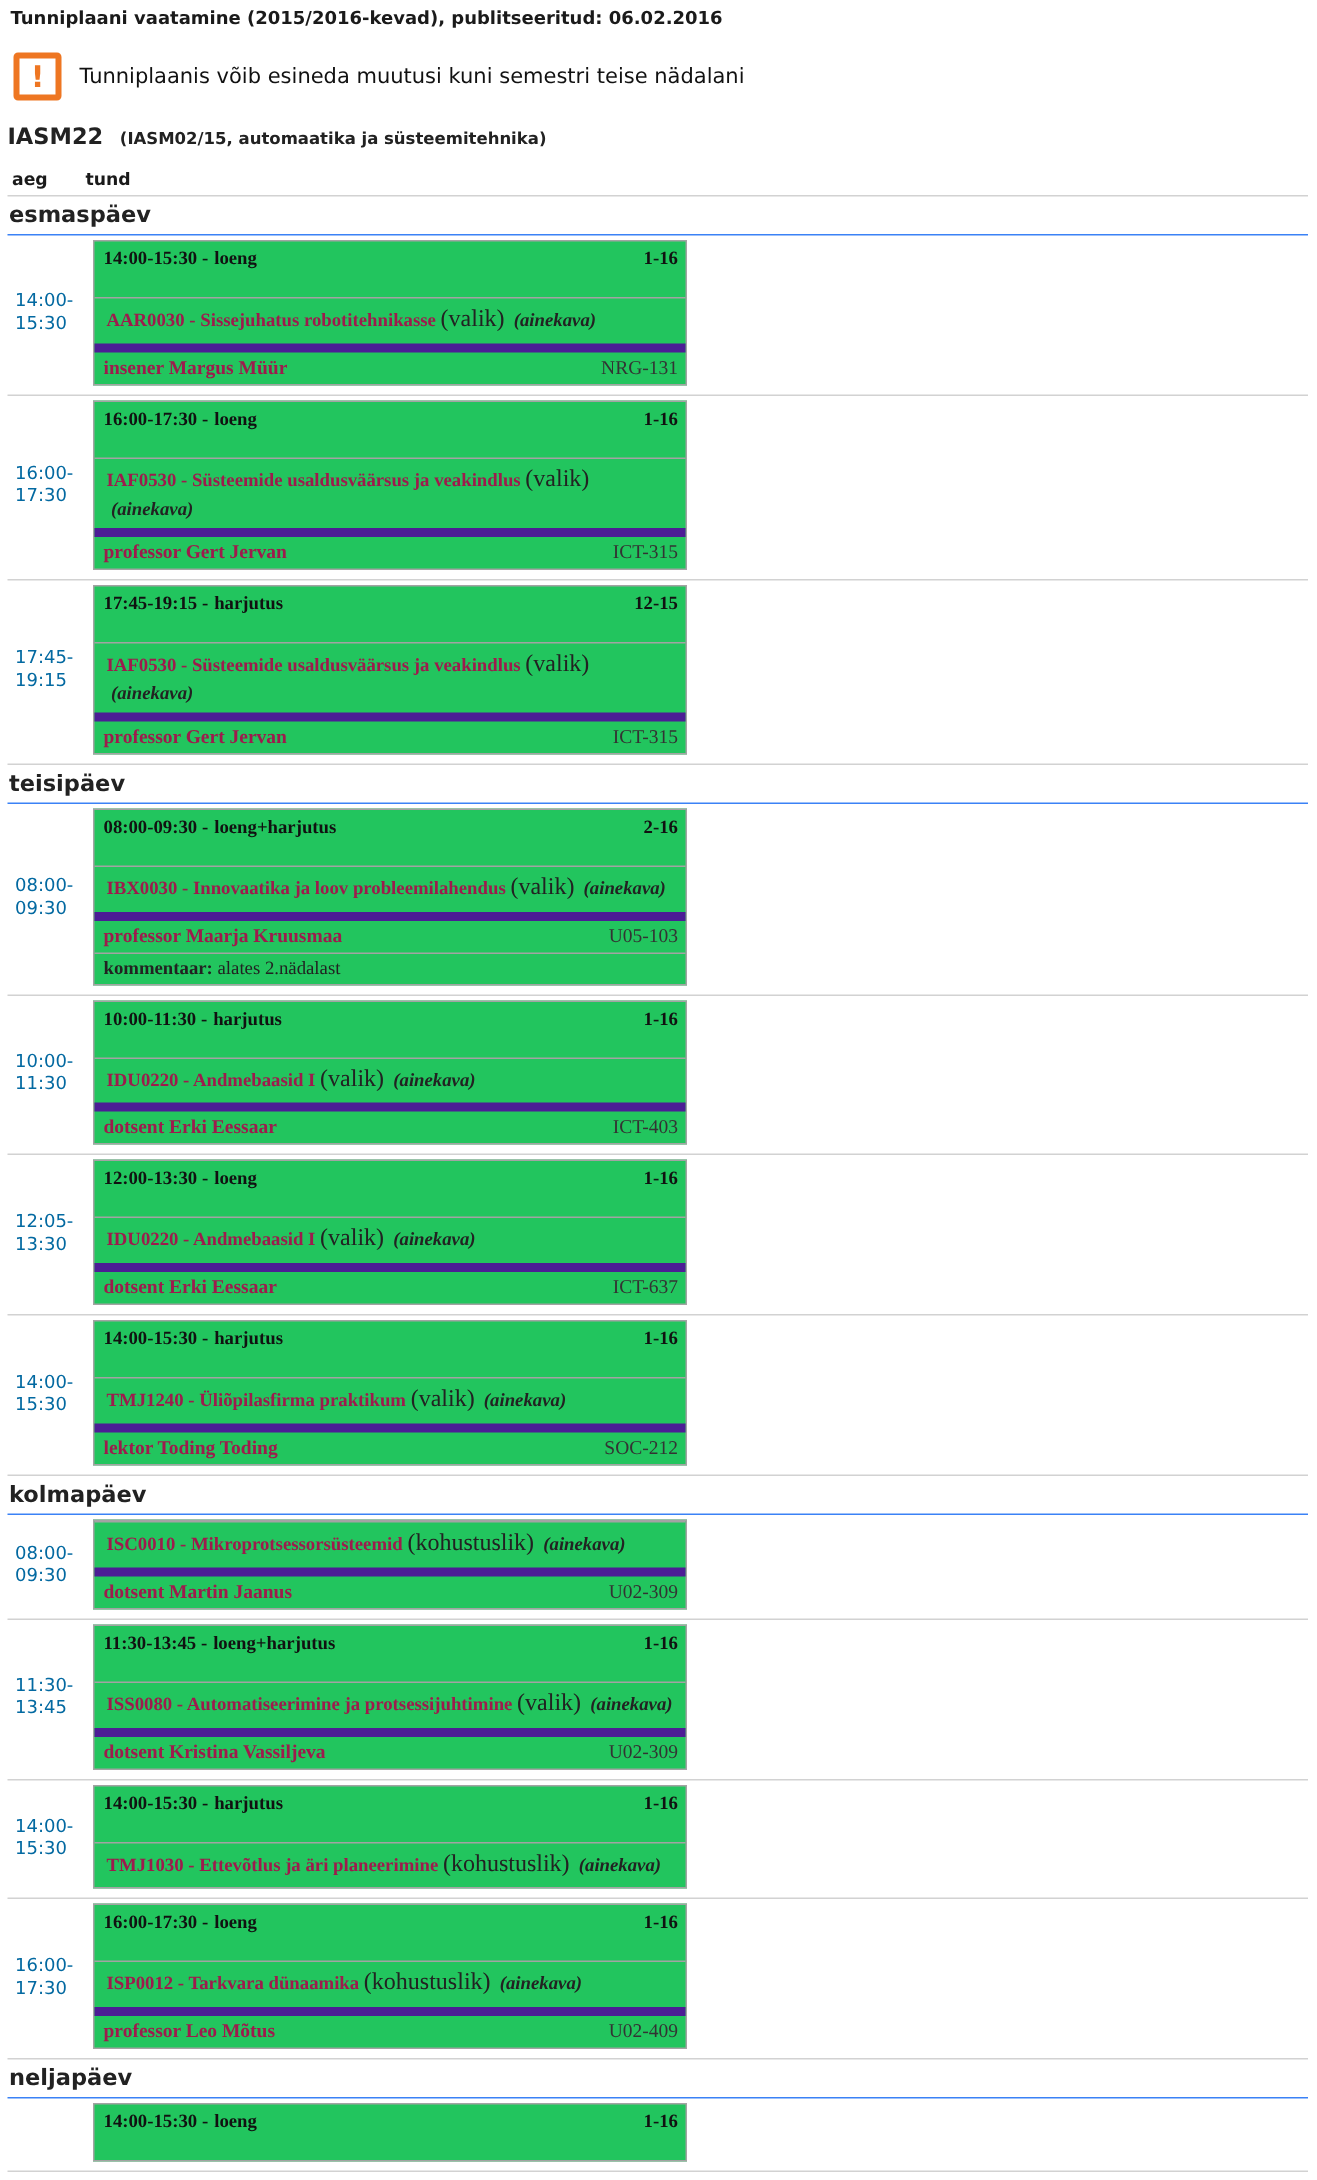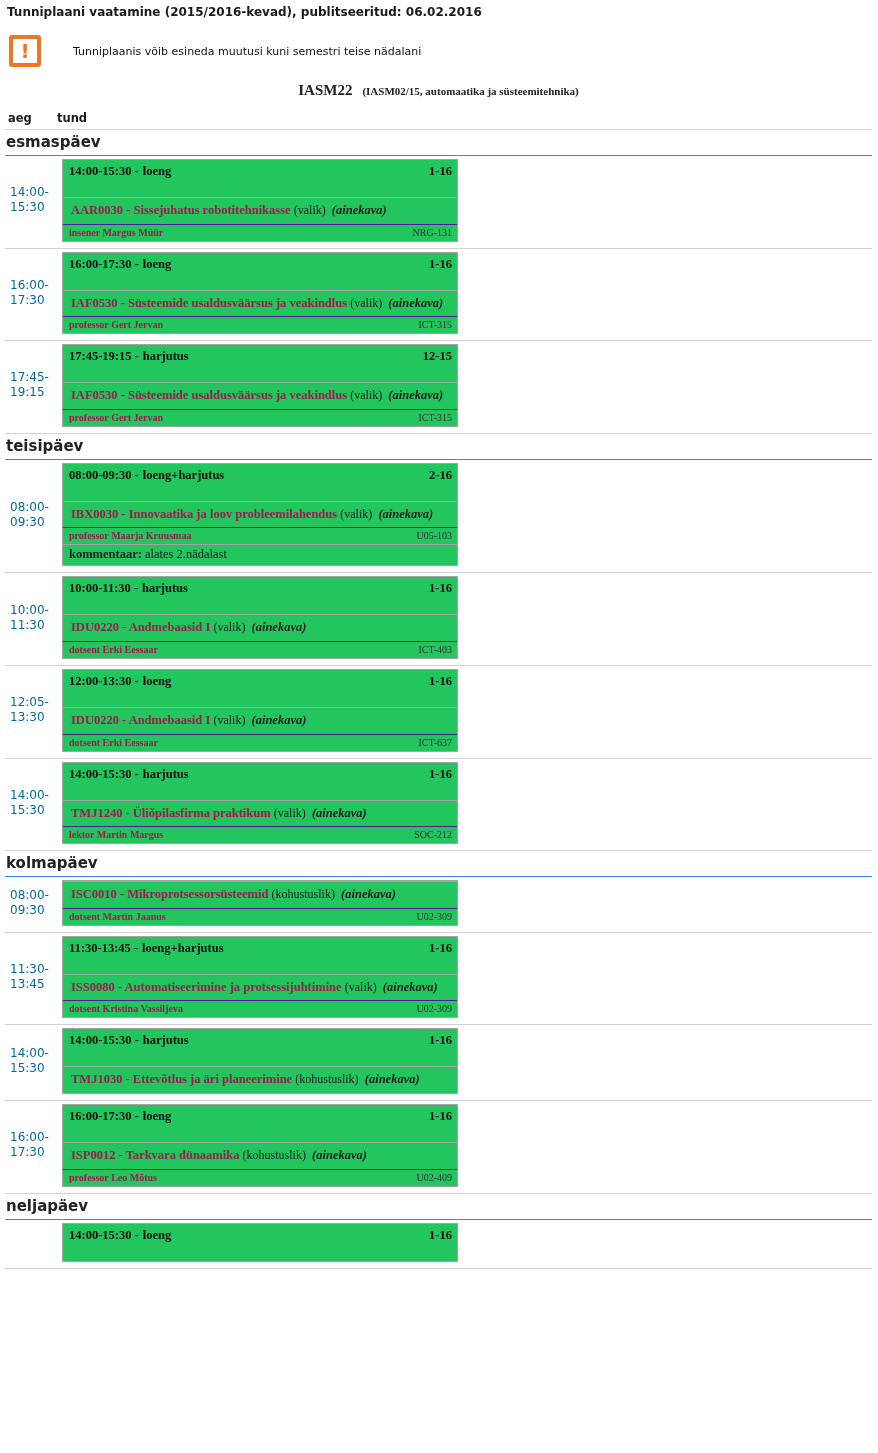--- a/index.html
+++ b/index.html
@@ -11,23 +11,23 @@
   .page{padding:3px 6px 6px 5px; width:867px;}
 
   .page-title{font-size:12px;font-weight:bold;padding:2px 0 10px 2px;}
 
   .warning-row{display:flex;align-items:center;gap:12px;margin:6px 0 14px 4px;}
   .warning-icon{
     width:24px;height:24px;border:4px solid #ee7622;border-radius:3px;
     display:flex;align-items:center;justify-content:center;
     color:#ee7622;font-weight:bold;font-size:20px;line-height:1;background:#fff;
   }
-  .warning-text{font-size:11px;color:#111;margin-left:20px;}
-
-  .group-header{text-align:center;margin:14px 0 10px 0;font-family:Liberation Serif, serif;}
+  .warning-text{font-size:14px;color:#111;}
+
+  .group-header{margin:14px 0 10px 0;}
   .group-code{font-size:15px;font-weight:bold;color:#222;}
   .group-info{font-size:11px;font-weight:bold;color:#222;margin-left:6px;}
 
   .cols-header{display:flex;border-bottom:1px solid #d2d2d2;padding:2px 0 4px 0;}
   .col-aeg{font-size:11.5px;font-weight:bold;margin-left:3px;width:49px;}
   .col-tund{font-size:11.5px;font-weight:bold;}
 
   .day-header{
     font-size:15px;font-weight:bold;color:#222;
     padding:3px 0 4px 1px;border-bottom:1px solid #3b82f6;
@@ -56,27 +56,27 @@
   }
   .ev-type{margin-left:4px;}
   .ev-weeks{font-weight:bold;}
 
   .ev-course{
     border-top:1px solid #a3a3a3;
     padding:4px 5px 5px 8px;font-size:12.5px;line-height:1.3;
   }
   .ev-course .course-text{max-width:247px;}
   .course-link{color:#9e1b4d;font-weight:bold;text-decoration:none;cursor:pointer;}
-  .req{font-size:12px;color:#222;}
+  .req{font-size:16px;color:#222;}
   .ainekava{font-weight:bold;font-style:italic;color:#222;text-decoration:none;cursor:pointer;margin-left:3px;}
 
   .ev-lect{
-    border-top:1px solid #4c1d95;
+    border-top:6px solid #4c1d95;
     display:flex;justify-content:space-between;align-items:baseline;
-    padding:2px 5px 3px 6px;font-size:10px;
+    padding:2px 5px 3px 6px;font-size:13px;
   }
   .lect-link{color:#9e1b4d;font-weight:bold;text-decoration:none;cursor:pointer;}
   .rooms{color:#333;white-space:nowrap;margin-left:8px;}
 
   .ev-comment{
     border-top:1px solid #a3a3a3;
     padding:2px 5px 3px 6px;font-size:12.5px;color:#222;
   }
   .cmt-label{font-weight:bold;}
 </style>
@@ -278,21 +278,21 @@
           <span class="ev-weeks">1-16</span>
         </div>
         <div class="ev-course">
           <span class="course-text">
             <a class="course-link">TMJ1240 - Üliõpilasfirma praktikum</a>
             <span class="req">(valik)</span>
             <a class="ainekava">(ainekava)</a>
           </span>
         </div>
         <div class="ev-lect">
-          <a class="lect-link">lektor Martin Margus</a>
+          <a class="lect-link">lektor Toding Toding</a>
           <span class="rooms">SOC-212</span>
         </div>
       </div>
     </div>
   </div>
 
   <div class="day-header">kolmapäev</div>
 
   <div class="trow">
     <div class="time-cell">

